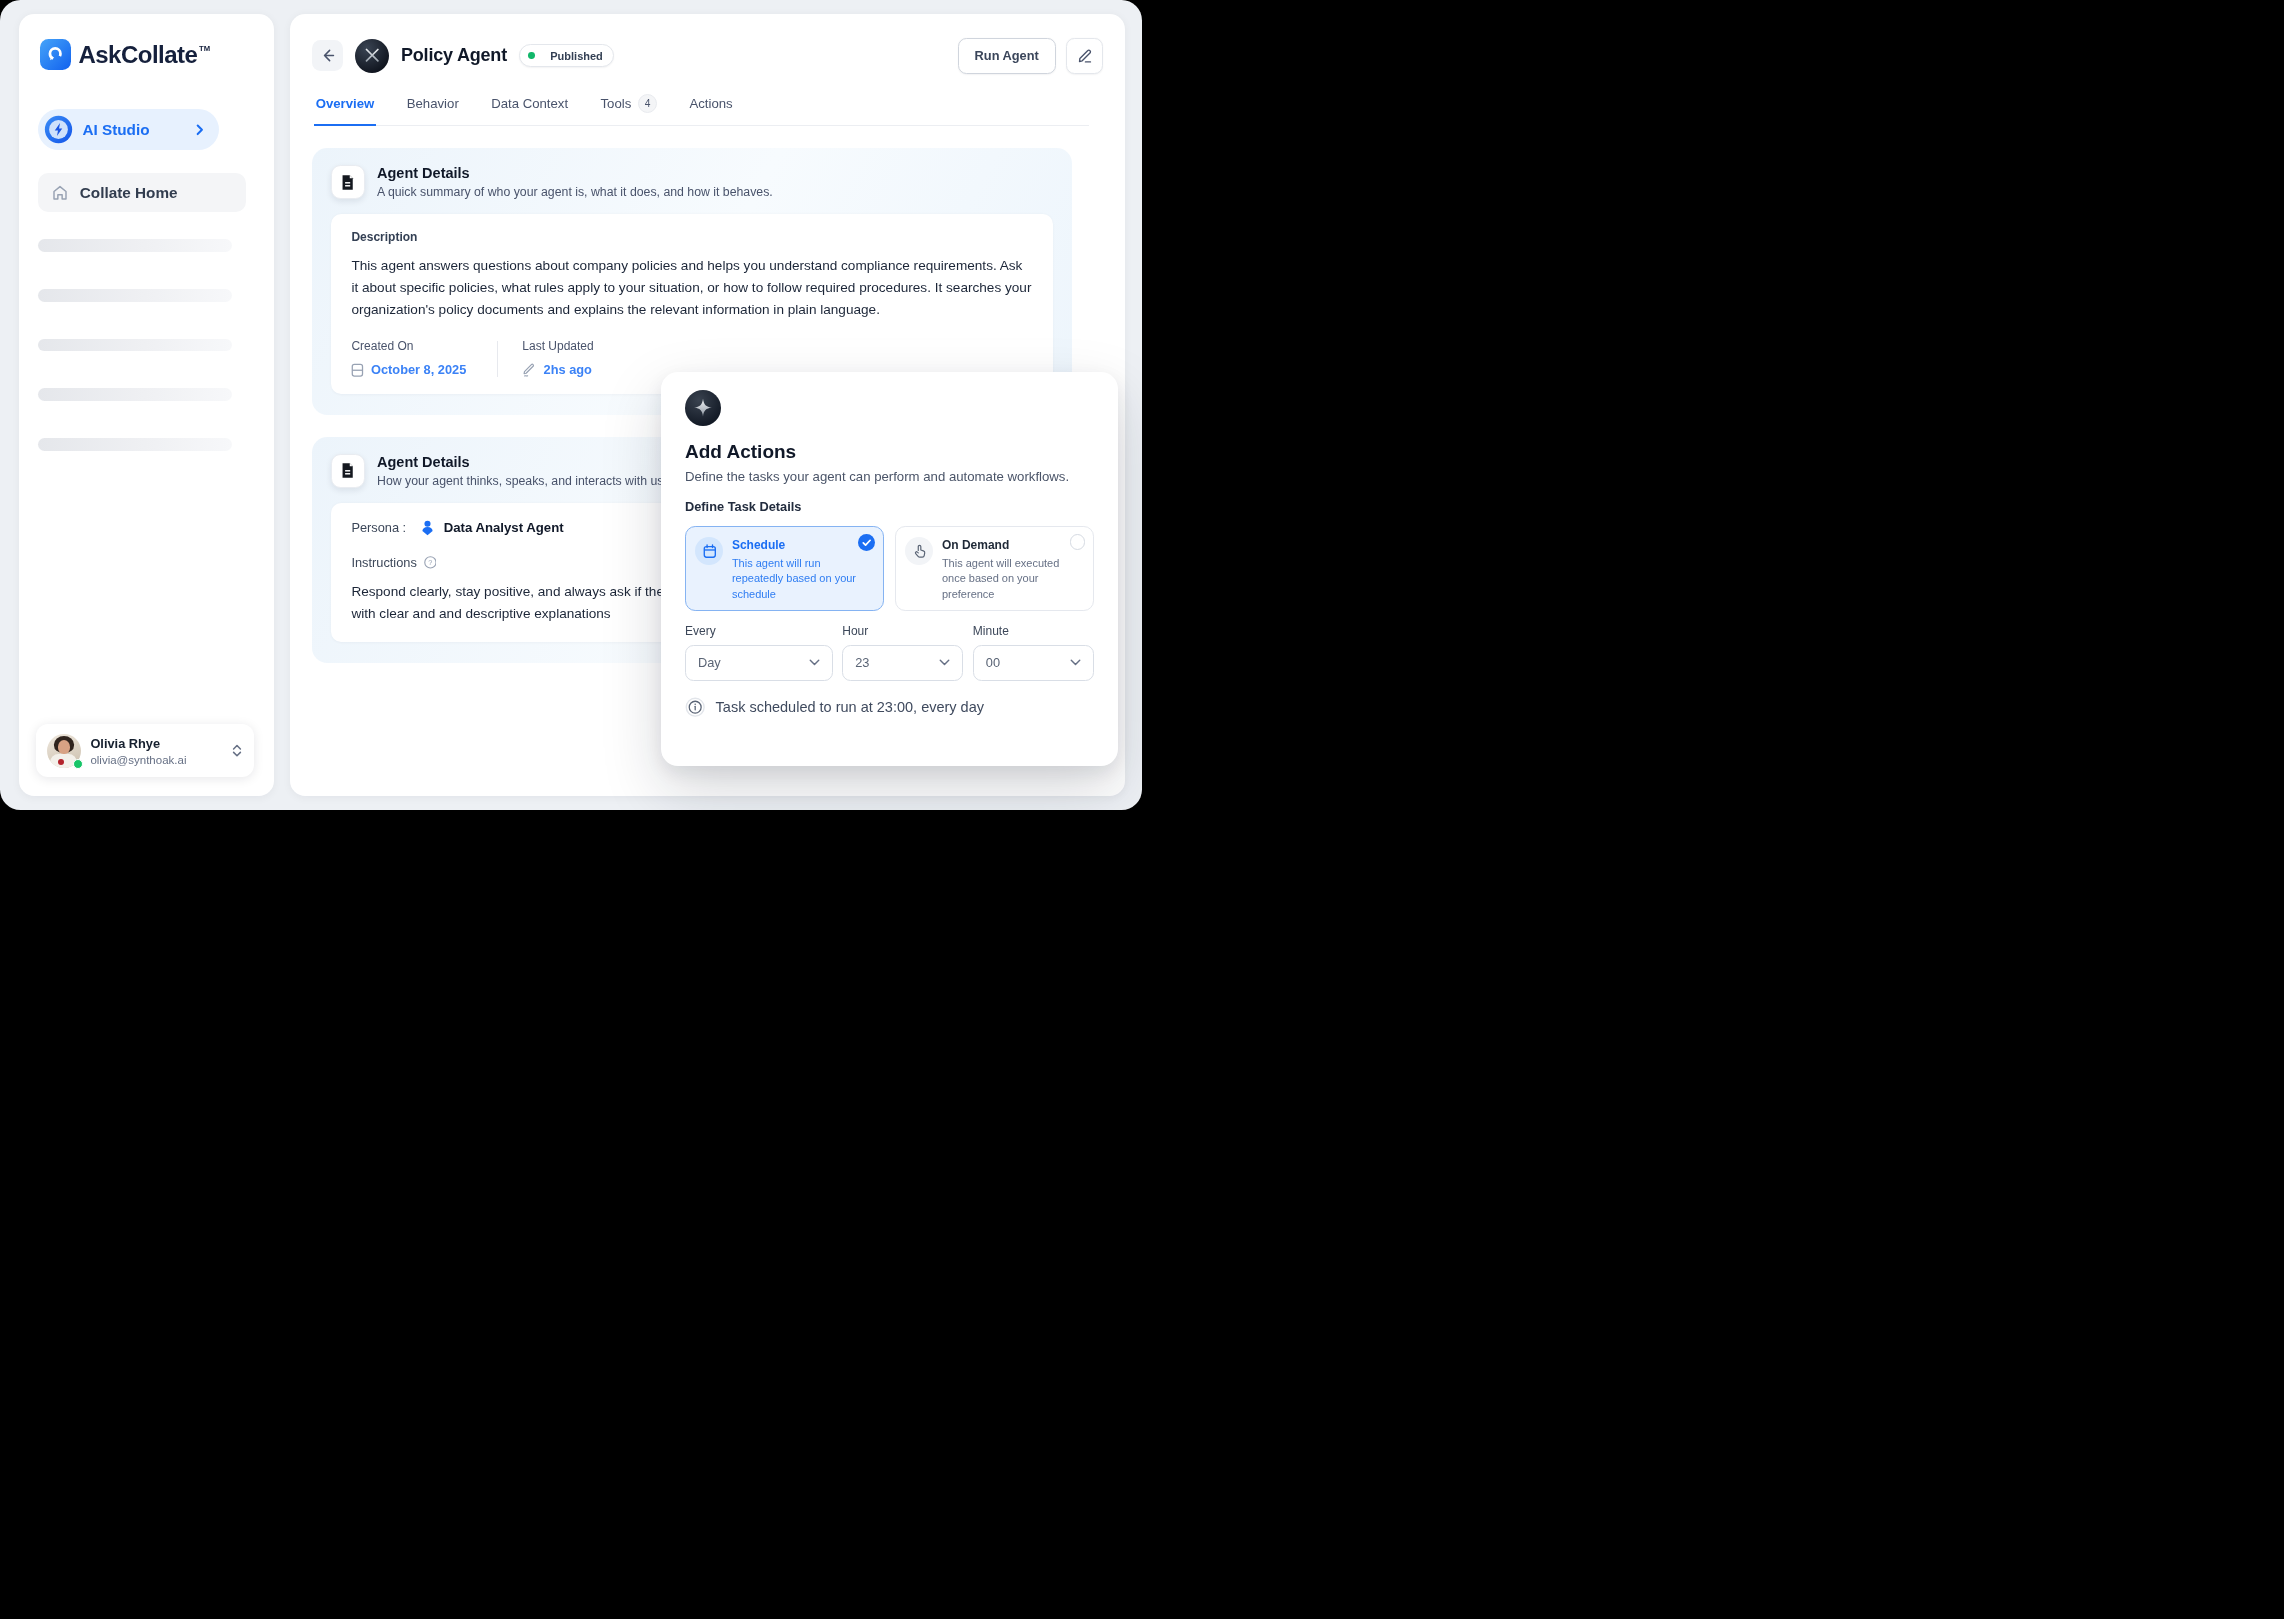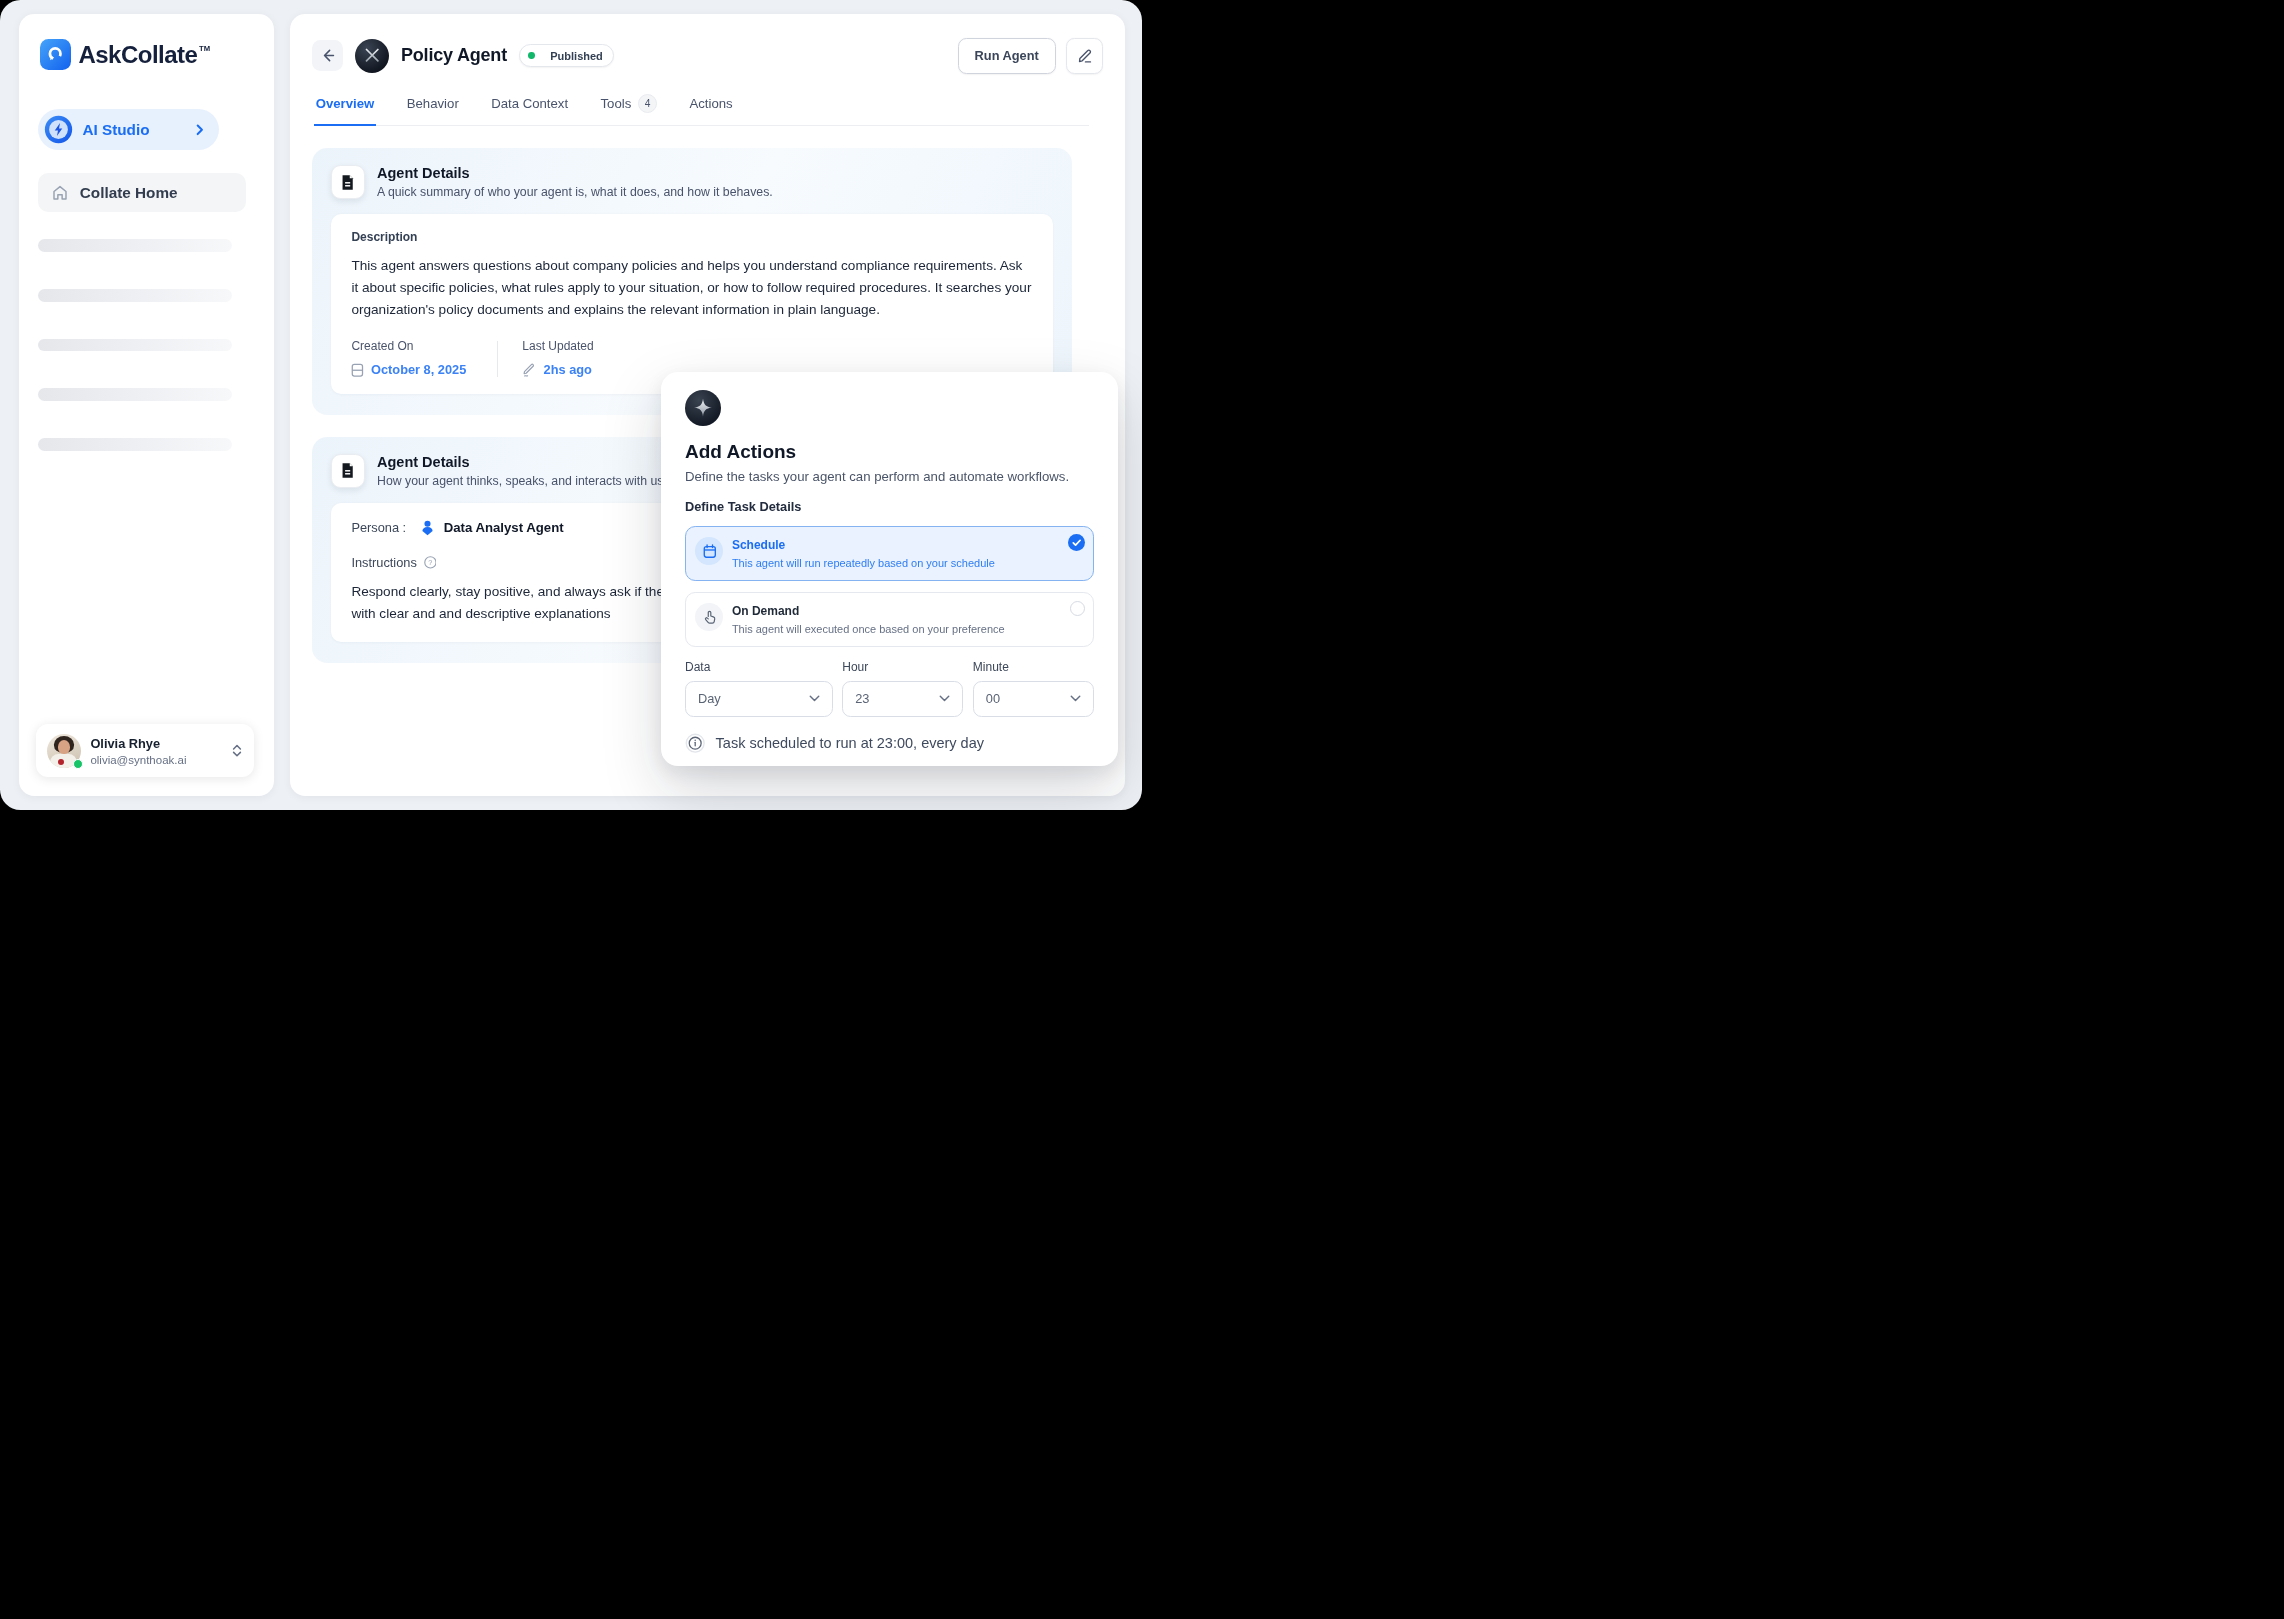--- a/index.html
+++ b/index.html
@@ -77,21 +77,21 @@
   .modal { position:absolute; left:661px; top:372px; width:457px; height:394px; background:#fff; border-radius:17px; box-shadow:0 24px 60px rgba(16,24,40,.17), 0 6.8px 17px rgba(16,24,40,.08); padding:18px 24px 0; }
   .sparkle-circle { width:36px; height:36px; border-radius:50%; background:radial-gradient(circle at 38% 28%,#39424f,#131a26 74%); display:flex; align-items:center; justify-content:center; }
   .modal-title { margin-top:14.5px; font-size:19px; font-weight:800; color:#101828; }
   .modal-sub { margin-top:6.8px; font-size:13.2px; color:#4a5468; }
   .task-label { margin-top:14.5px; font-size:12.8px; font-weight:700; color:#222c3e; }
   .task-input { margin-top:7.7px; width:100%; height:43px; border:0.9px solid #d9dee6; border-radius:8.5px; padding:0 13.6px; font-size:12.8px; color:#333c4e; font-family:"Liberation Sans",sans-serif; outline:none; }
   .task-input::placeholder { color:#68718
 
 
 3; color:#68718a; }
-  .options { display:flex; gap:11px; margin-top:12px;flex-direction:column; }
+  .options { display:flex; gap:11px; margin-top:12px; }
   .opt { flex:1; border-radius:10.2px; padding:8.5px 9.4px; position:relative; display:flex; gap:8.5px; align-items:flex-start; cursor:pointer; }
   .opt-sel { background:#e9f2fe; border:0.9px solid #85b3f2; }
   .opt-idle { background:#fff; border:0.9px solid #e5e8ee; }
   .opt-icon { width:28px; height:28px; border-radius:50%; display:flex; align-items:center; justify-content:center; flex:none; margin-top:1.7px; }
   .opt-icon-sel { background:#d3e6fd; }
   .opt-icon-idle { background:#f2f4f7; }
   .opt-title { font-size:12px; font-weight:700; margin-top:2.6px; }
   .opt-title-sel { color:#1b6ef3; }
   .opt-title-idle { color:#1f2937; }
   .opt-desc { margin-top:4.3px; font-size:11px; line-height:1.38; }
@@ -378,21 +378,21 @@
         <div>
           <div class="opt-title opt-title-idle">On Demand</div>
           <div class="opt-desc opt-desc-idle">This agent will executed once based on your preference</div>
         </div>
         <div class="radio-circle"></div>
       </div>
     </div>
 
     <div class="fields">
       <div class="field field-1">
-        <div class="field-label">Data</div>
+        <div class="field-label">Every</div>
         <div class="select">
           <span>Day</span>
           <svg width="11" height="6.8" viewBox="0 0 13 8">
               <path d="M1.5 1.5 L6.5 6.5 L11.5 1.5" fill="none" stroke="#667085" stroke-width="1.7" stroke-linecap="round" stroke-linejoin="round"></path>
             </svg>
         </div>
       </div>
       <div class="field field-2">
         <div class="field-label">Hour</div>
         <div class="select">

